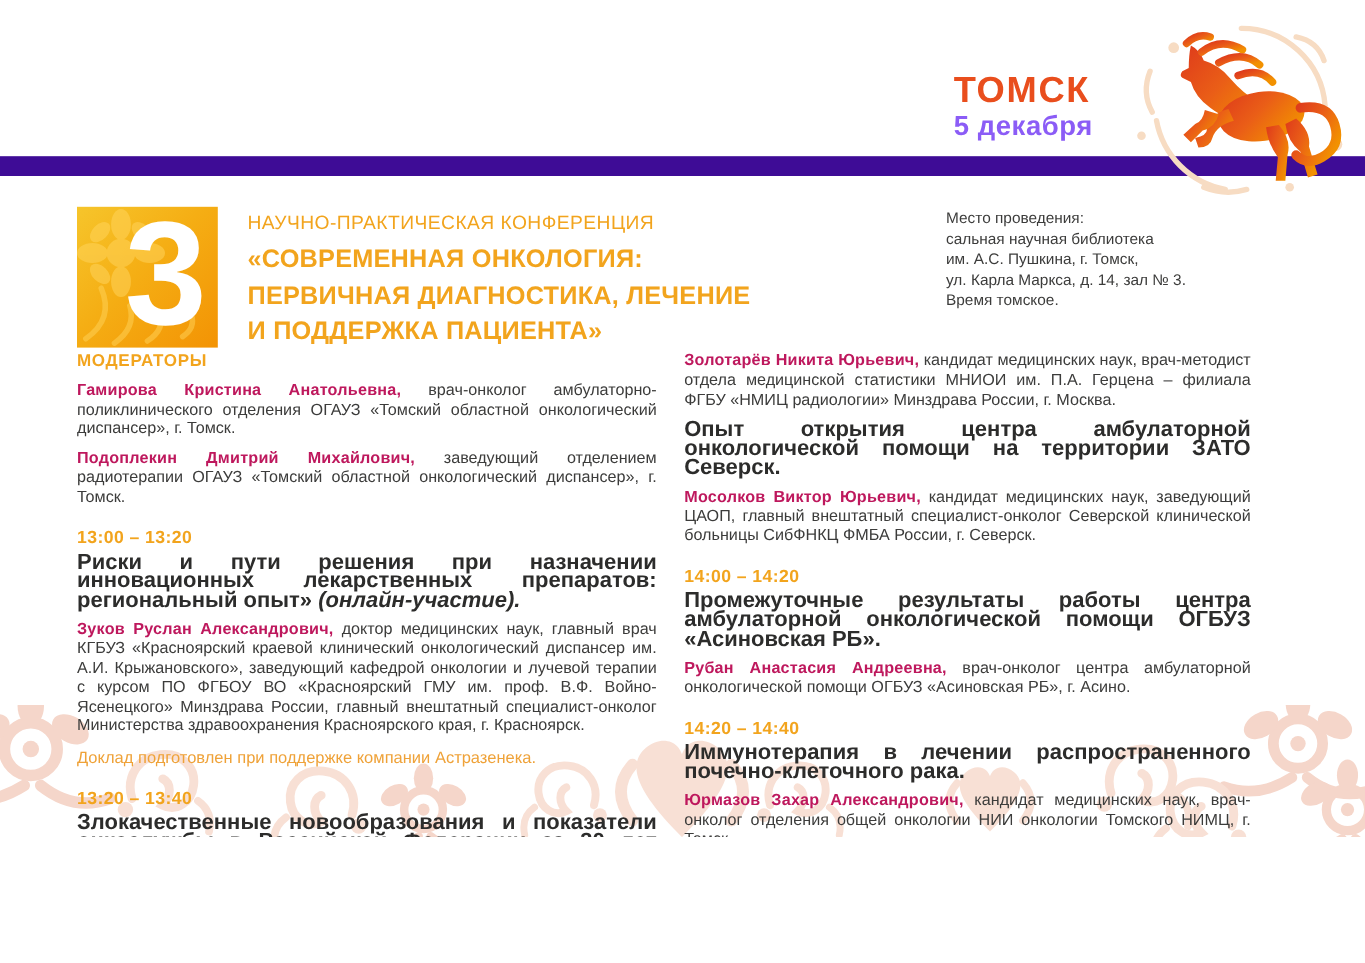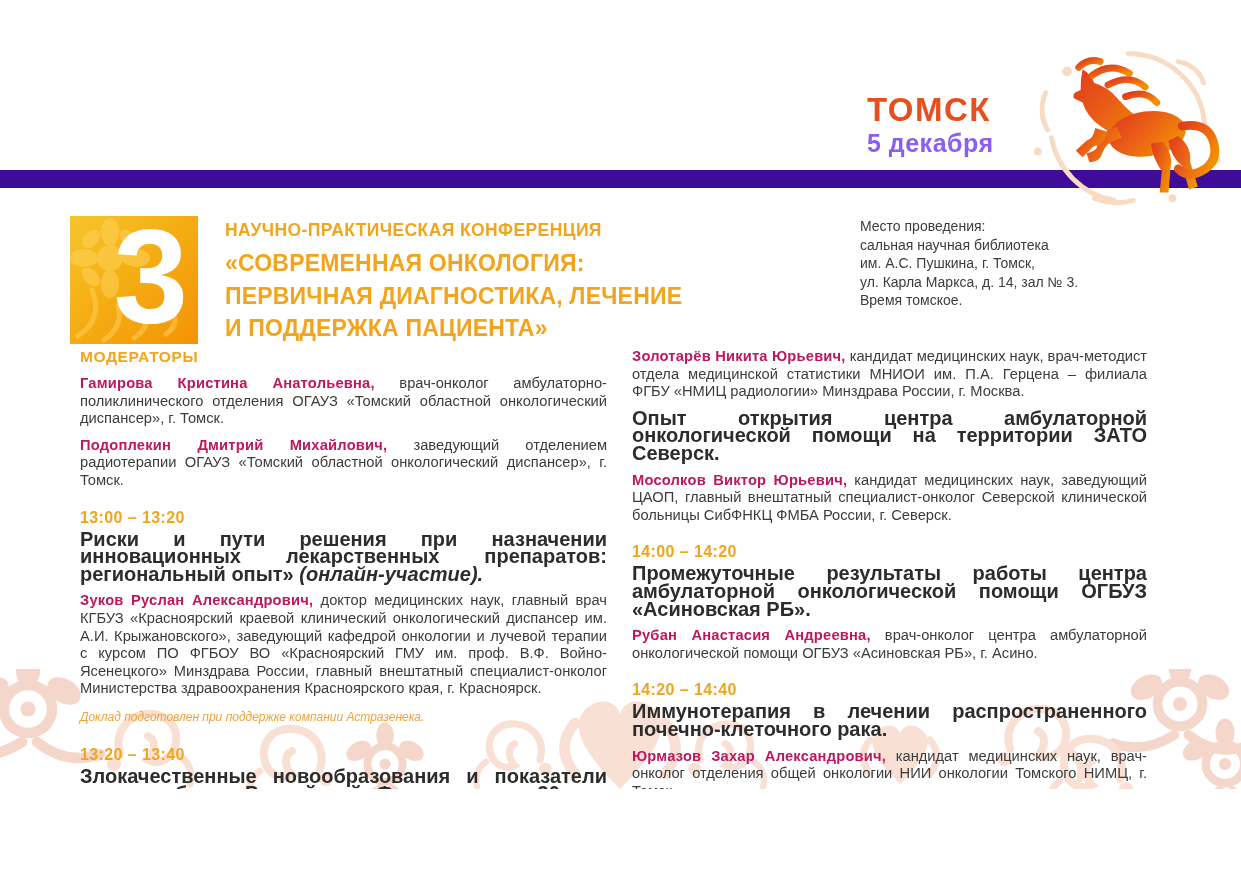--- a/index.html
+++ b/index.html
@@ -1,51 +1,51 @@
 <!DOCTYPE html>
 <html><head>
 <meta charset="utf-8">
 <style>
   html,body { margin:0; padding:0; background:#ffffff; }
   .page {
     position:relative; width:1241px; height:761px; background:#ffffff;
-    overflow:hidden; font-family:"Liberation Sans", sans-serif; color:#3C3C3B;margin-top:28px;
+    overflow:hidden; font-family:"Liberation Sans", sans-serif; color:#3C3C3B;
   }
   
   .topbar { position:absolute; left:0; top:142px; width:1241px; height:18px; background:#3E0C96; }
 
   
   .city { position:absolute; left:867px; top:63px; font-size:33px; font-weight:bold; letter-spacing:1.5px; color:#E94E1D; }
   .date { position:absolute; left:867px; top:101px; font-size:25px; font-weight:bold; letter-spacing:0.5px; color:#8b5cf6; }
   .horse { position:absolute; left:1026px; top:15px; z-index:3; }
 
   
   .badge { position:absolute; left:70px; top:188px; width:128px; height:128px;
     background:linear-gradient(135deg,#F6C52B 0%,#F5AE14 45%,#F39304 100%); overflow:hidden; }
   .badge svg { position:absolute; left:0; top:0; }
   .badge-num { position:absolute; right:10px; top:50%; transform:translateY(-52%);
     font-size:134px; font-weight:bold; color:#ffffff; line-height:1; }
 
   
-  .conf-label { position:absolute; left:225px; top:192px; font-size:17.5px; font-weight:bold; color:#F2A41D; letter-spacing:0.4px; }
+  .conf-label { position:absolute; left:225px; top:192px; font-size:17.5px; font-weight:normal; color:#F2A41D; letter-spacing:0.4px; }
   .conf-title { position:absolute; left:225px; top:219px; font-size:23px; font-weight:bold; color:#F2A41D; line-height:32.5px; letter-spacing:0.2px; }
   .venue { position:absolute; left:860px; top:189px; width:300px; font-size:14px; line-height:18.6px; color:#3C3C3B; }
 
   
-  .columns { position:absolute; left:80px; top:320px; width:1067px; display:flex; gap:25px; z-index:2; }
+  .columns { position:absolute; left:70px; top:320px; width:1067px; display:flex; gap:25px; z-index:2;align-items:flex-end; }
   .col-left  { width:527px; }
   .col-right { width:515px; }
 
   .mods-heading { font-size:15.5px; font-weight:bold; color:#F2A41D; letter-spacing:0.6px; margin:0 0 9px 0; }
   .para { margin:0 0 9px 0; font-size:14.7px; line-height:17.6px; text-align:justify; color:#3C3C3B; }
   .para b { color:#be185d; letter-spacing:0.2px; }
   .time { margin:19px 0 4px 0; font-size:16px; font-weight:bold; color:#F2A41D; letter-spacing:0.4px; }
   .stitle { margin:0 0 9px 0; font-size:20px; line-height:17.6px; font-weight:bold; text-align:justify; color:#2C2C2B; }
   .stitle .note { font-style:italic; }
-  .sponsor { margin:11px 0 0 0; font-size:12px; line-height:17.6px; font-style:italic; color:#EFA238; text-align:justify; }
+  .sponsor { margin:11px 0 0 0; font-size:15px; line-height:17.6px; color:#EFA238; text-align:justify; }
   .col-left .sponsor { margin-bottom:0; }
 
   
   .bottom-band { position:absolute; left:0; bottom:0; z-index:0; }
 </style>
 </head>
 <body>
 
 <div class="page">
 

